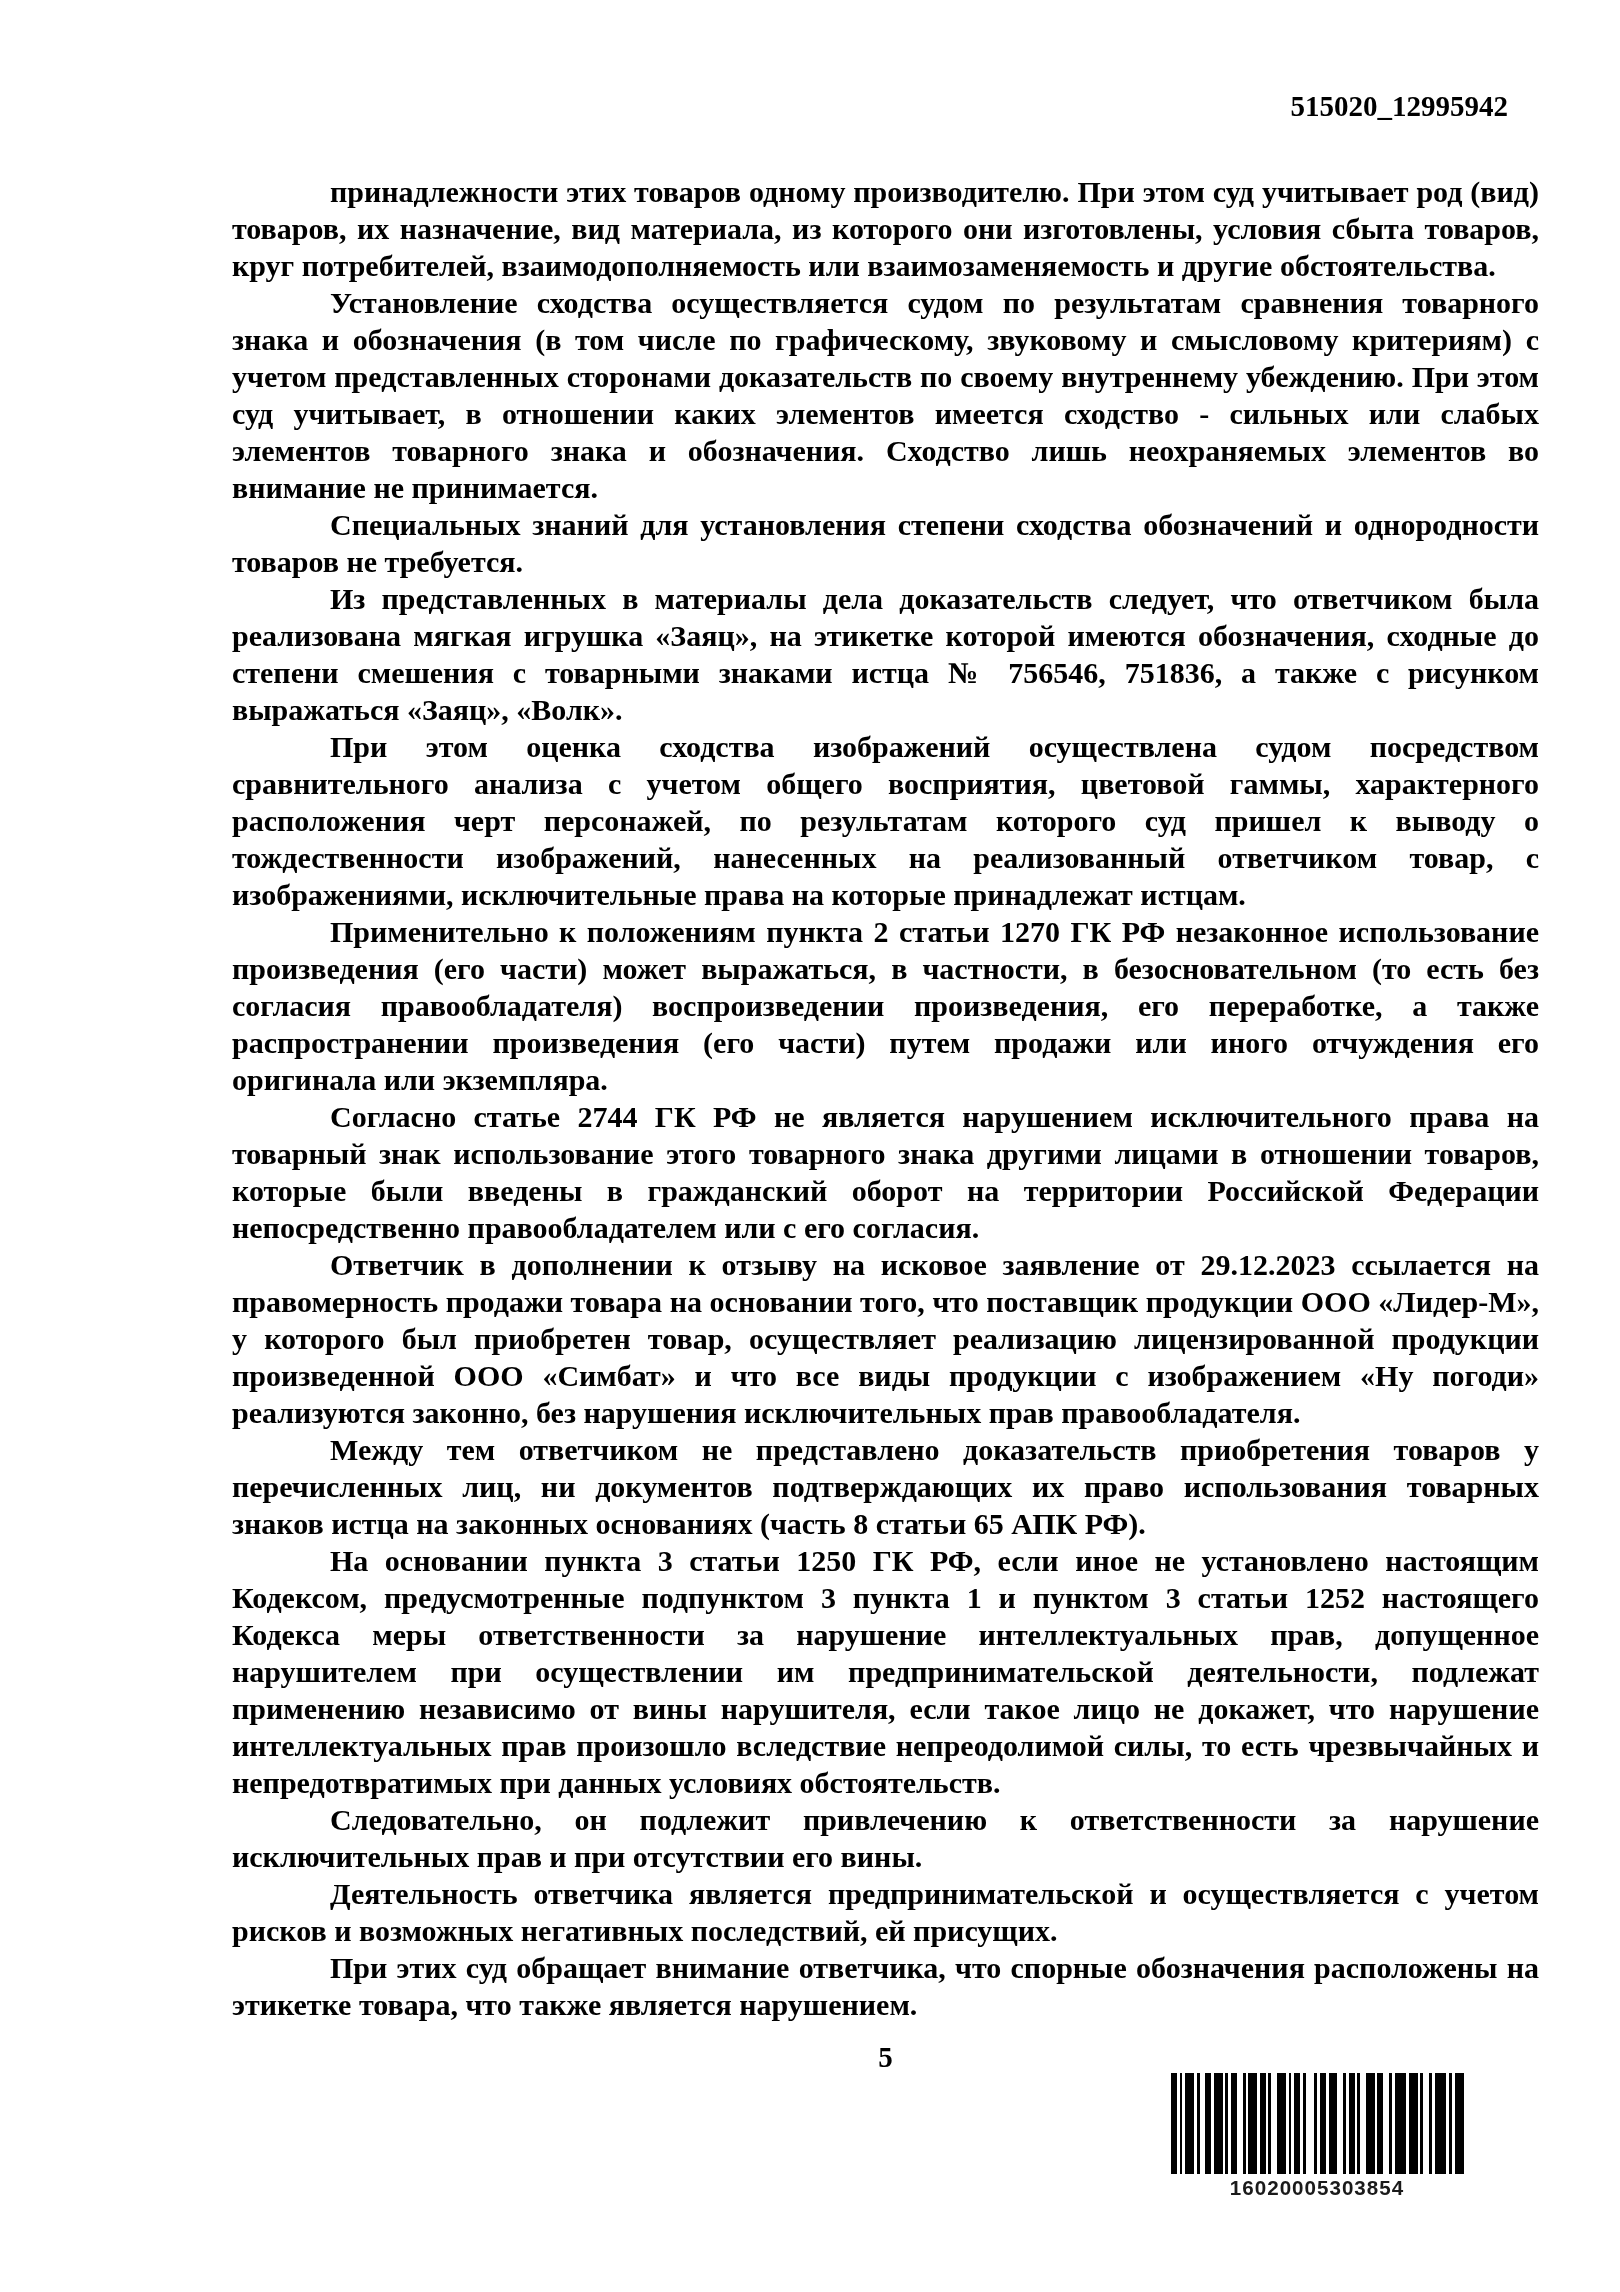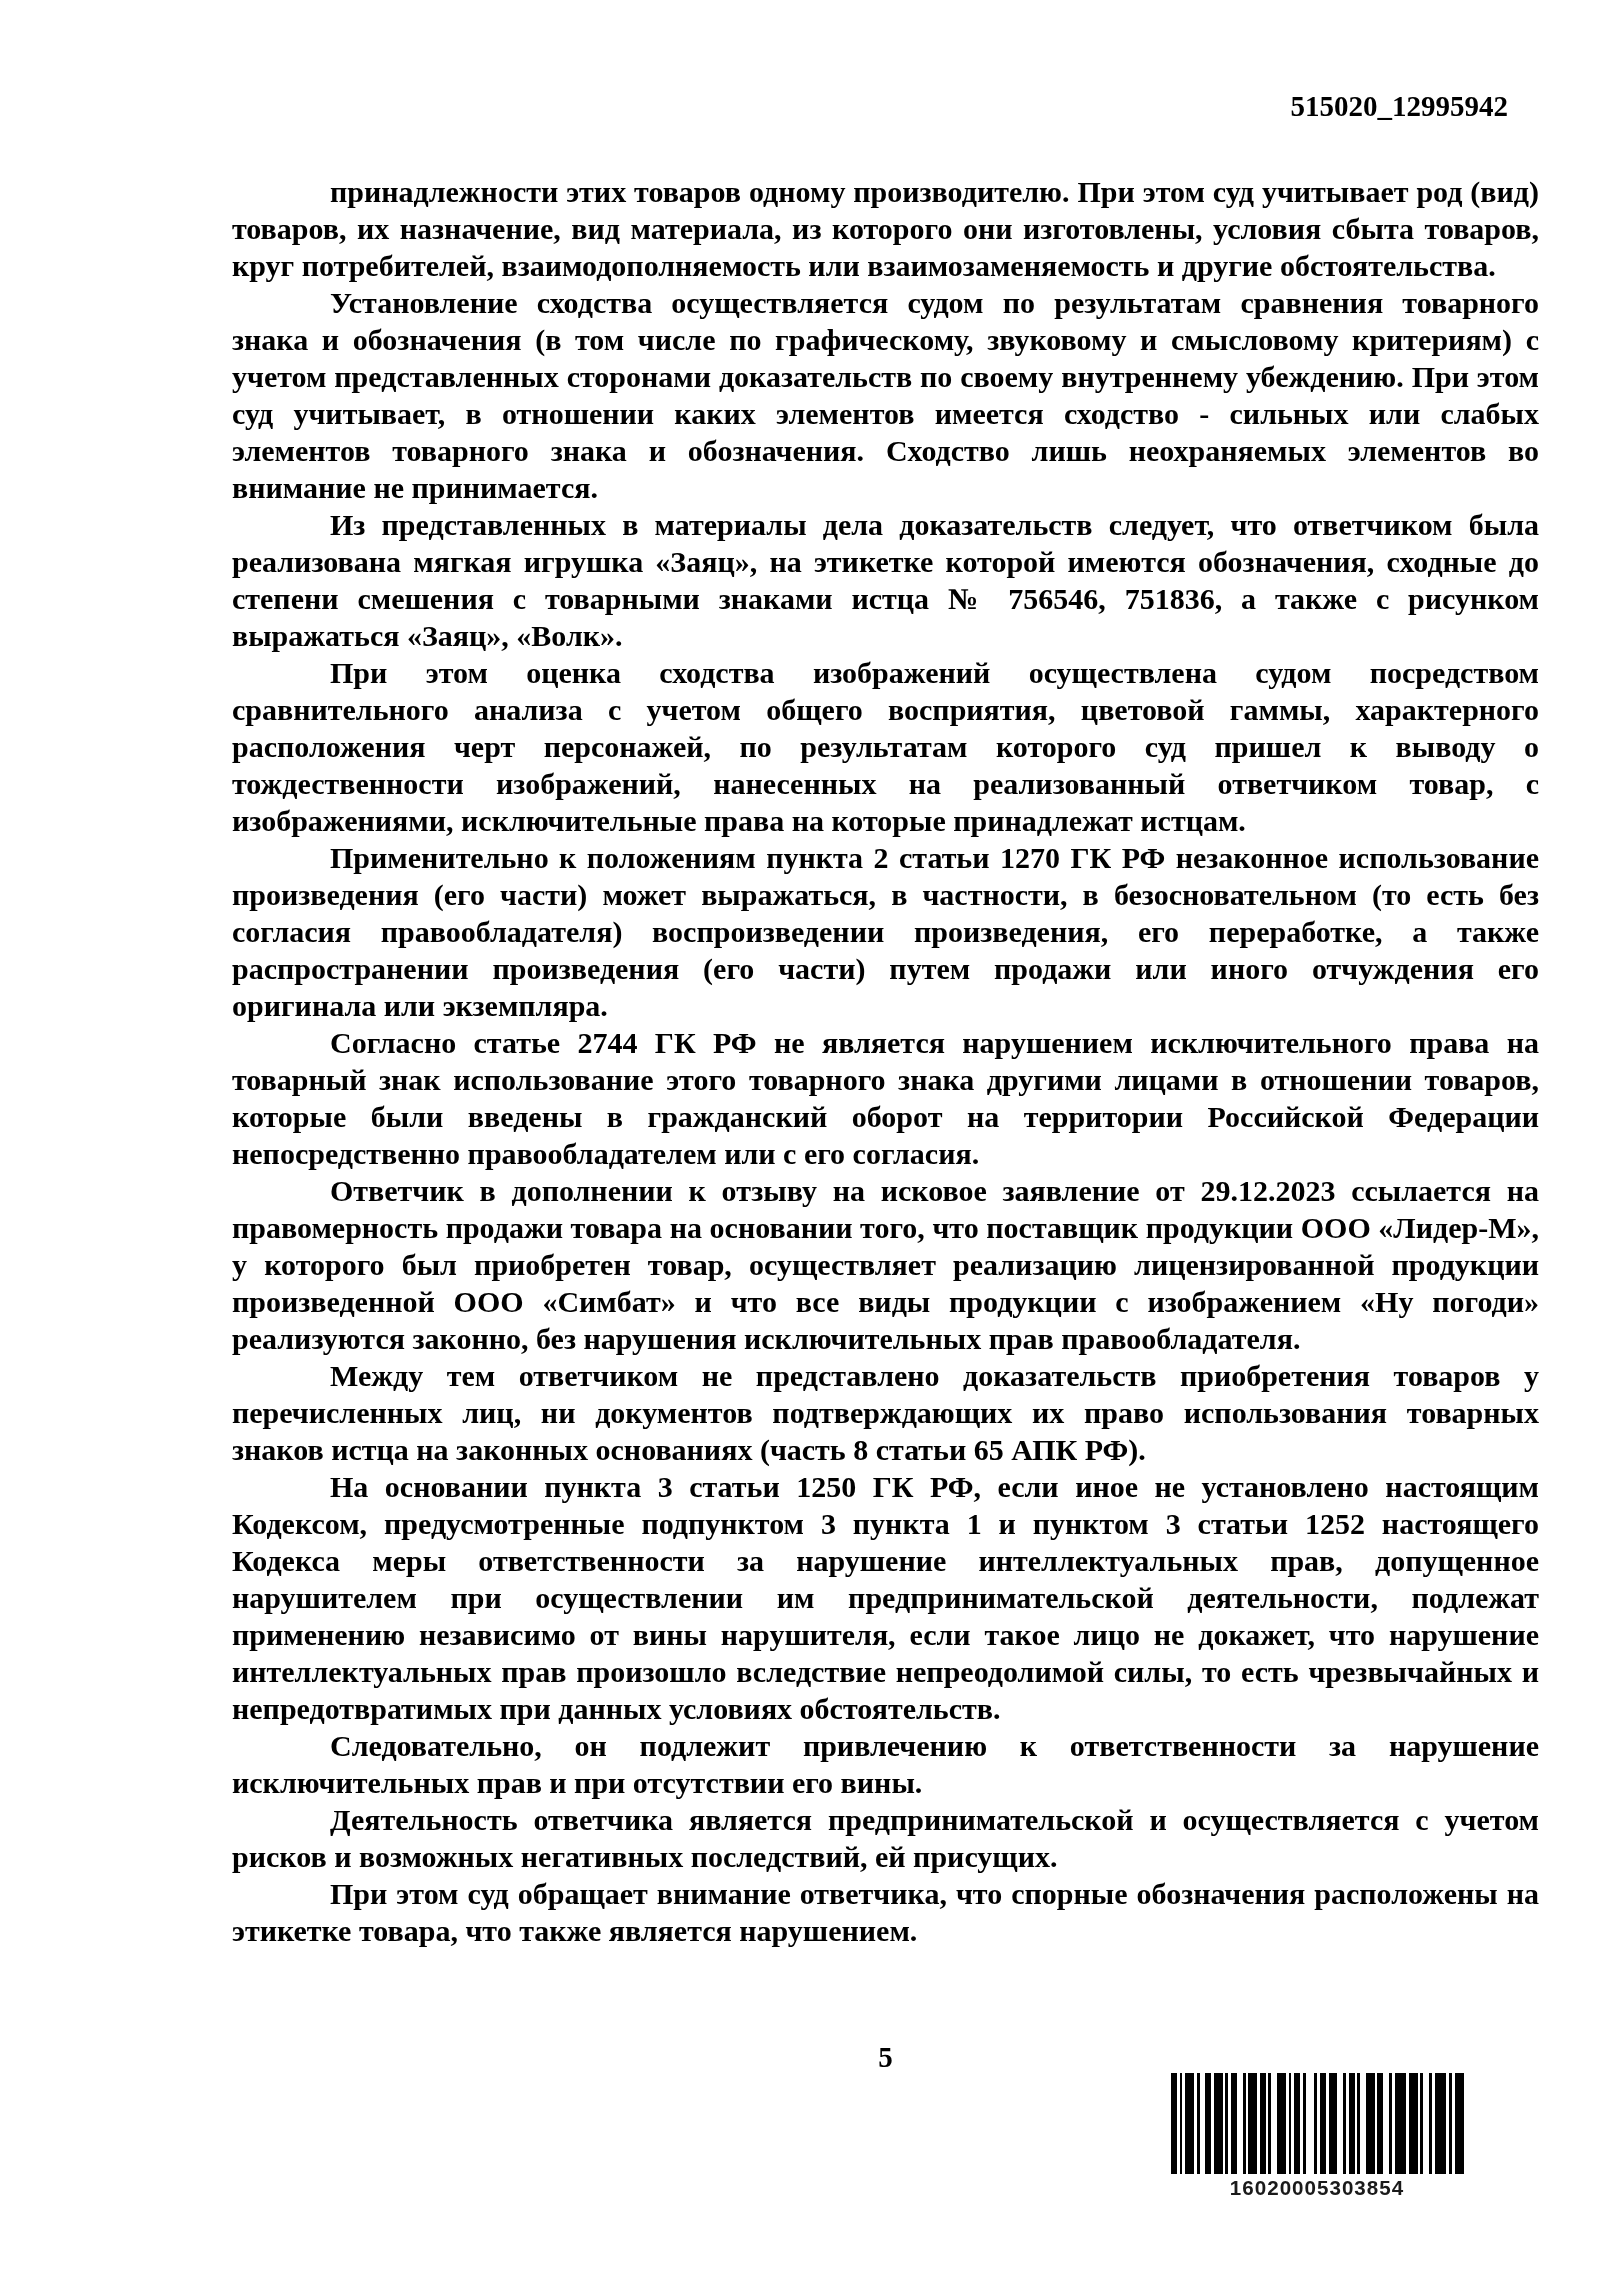--- a/index.html
+++ b/index.html
@@ -72,30 +72,31 @@
 </head>
 <body>
 
 <div class="page">
 
   <div class="doc-id">515020_12995942</div>
 
   <div class="doc-body">
       <p>принадлежности этих товаров одному производителю. При этом суд учитывает род (вид) товаров, их назначение, вид материала, из которого они изготовлены, условия сбыта товаров, круг потребителей, взаимодополняемость или взаимозаменяемость и другие обстоятельства.</p>
       <p>Установление сходства осуществляется судом по результатам сравнения товарного знака и обозначения (в том числе по графическому, звуковому и смысловому критериям) с учетом представленных сторонами доказательств по своему внутреннему убеждению. При этом суд учитывает, в отношении каких элементов имеется сходство - сильных или слабых элементов товарного знака и обозначения. Сходство лишь неохраняемых элементов во внимание не принимается.</p>
+      <p>Специальных знаний для установления степени сходства обозначений и однородности товаров не требуется.</p>
       <p>Из представленных в материалы дела доказательств следует, что ответчиком была реализована мягкая игрушка «Заяц», на этикетке которой имеются обозначения, сходные до степени смешения с товарными знаками истца № 756546, 751836, а также с рисунком выражаться «Заяц», «Волк».</p>
       <p>При этом оценка сходства изображений осуществлена судом посредством сравнительного анализа с учетом общего восприятия, цветовой гаммы, характерного расположения черт персонажей, по результатам которого суд пришел к выводу о тождественности изображений, нанесенных на реализованный ответчиком товар, с изображениями, исключительные права на которые принадлежат истцам.</p>
       <p>Применительно к положениям пункта 2 статьи 1270 ГК РФ незаконное использование произведения (его части) может выражаться, в частности, в безосновательном (то есть без согласия правообладателя) воспроизведении произведения, его переработке, а также распространении произведения (его части) путем продажи или иного отчуждения его оригинала или экземпляра.</p>
       <p>Согласно статье 2744 ГК РФ не является нарушением исключительного права на товарный знак использование этого товарного знака другими лицами в отношении товаров, которые были введены в гражданский оборот на территории Российской Федерации непосредственно правообладателем или с его согласия.</p>
       <p>Ответчик в дополнении к отзыву на исковое заявление от 29.12.2023 ссылается на правомерность продажи товара на основании того, что поставщик продукции ООО «Лидер-М», у которого был приобретен товар, осуществляет реализацию лицензированной продукции произведенной ООО «Симбат» и что все виды продукции с изображением «Ну погоди» реализуются законно, без нарушения исключительных прав правообладателя.</p>
       <p>Между тем ответчиком не представлено доказательств приобретения товаров у перечисленных лиц, ни документов подтверждающих их право использования товарных знаков истца на законных основаниях (часть 8 статьи 65 АПК РФ).</p>
       <p>На основании пункта 3 статьи 1250 ГК РФ, если иное не установлено настоящим Кодексом, предусмотренные подпунктом 3 пункта 1 и пунктом 3 статьи 1252 настоящего Кодекса меры ответственности за нарушение интеллектуальных прав, допущенное нарушителем при осуществлении им предпринимательской деятельности, подлежат применению независимо от вины нарушителя, если такое лицо не докажет, что нарушение интеллектуальных прав произошло вследствие непреодолимой силы, то есть чрезвычайных и непредотвратимых при данных условиях обстоятельств.</p>
       <p>Следовательно, он подлежит привлечению к ответственности за нарушение исключительных прав и при отсутствии его вины.</p>
       <p>Деятельность ответчика является предпринимательской и осуществляется с учетом рисков и возможных негативных последствий, ей присущих.</p>
-      <p>При этом суд обращает внимание ответчика, что спорные обозначения расположены на этикетке товара, что также является нарушением.</p>
+      <p>При этих суд обращает внимание ответчика, что спорные обозначения расположены на этикетке товара, что также является нарушением.</p>
     </div>
 
   <div class="page-number">5</div>
 
   <div class="barcode">
     <div class="barcode-bars">
         <div class="u b" style="width: 5.7px;"></div>
         <div class="u s" style="width: 2.9px;"></div>
         <div class="u b" style="width: 2.9px;"></div>
         <div class="u s" style="width: 2.9px;"></div>

